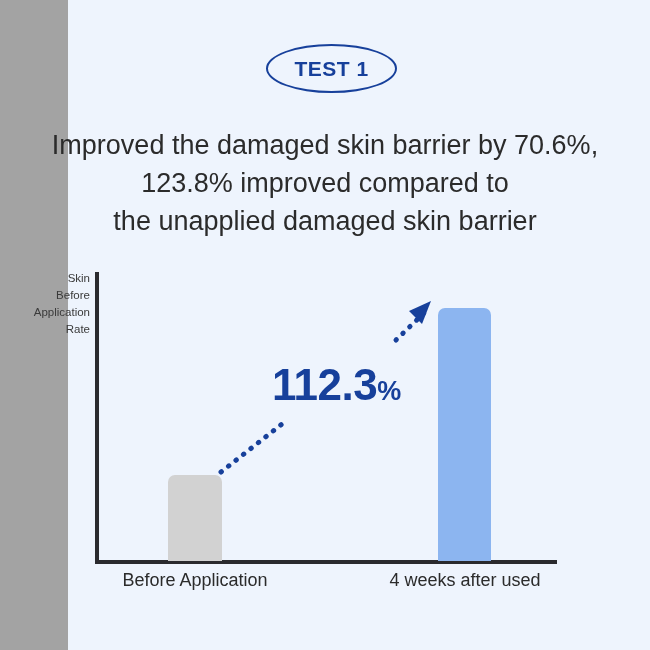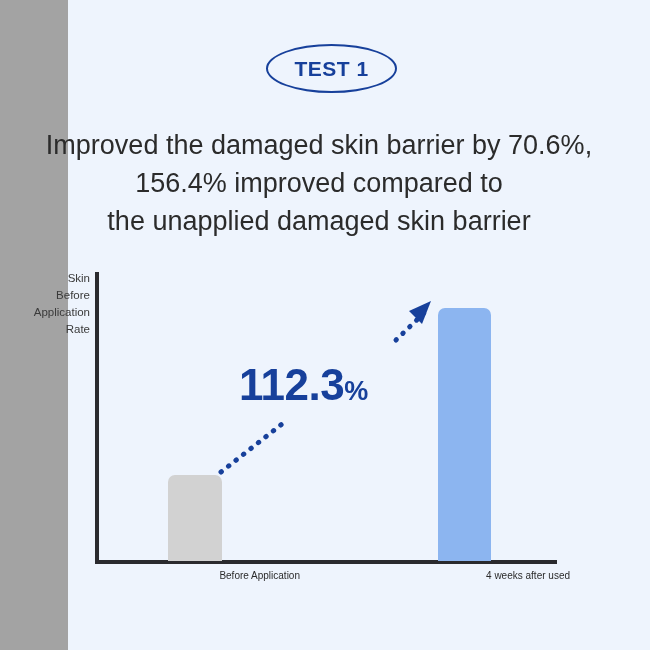--- a/index.html
+++ b/index.html
@@ -44,21 +44,21 @@
   .badge-label {
     font-size: 21px;
     font-weight: bold;
     color: #17409b;
     letter-spacing: 0.5px;
     line-height: 1;
   }
   
   .headline {
     position: absolute;
-    left: 19px;
+    left: 25px;
     top: 126px;
     width: 600px;
     text-align: center;
     color: #2b2b2b;
   }
   .headline-line {
     font-size: 27px;
     line-height: 38px;
     white-space: nowrap;
   }
@@ -111,30 +111,30 @@
   .bar-after {
     left: 438px;
     top: 308px;
     width: 53px;
     height: 253px;
     background: #8cb5f0;
   }
   .x-tick-label {
     position: absolute;
     top: 570px;
-    font-size: 10px;
+    font-size: 18px;
     color: #2b2b2b;
-    text-align: right;
+    text-align: center;
   }
   .x-tick-before { left: 90px; width: 210px; }
   .x-tick-after  { left: 360px; width: 210px; }
 
   .delta-value {
     position: absolute;
-    left: 239px;
+    left: 272px;
     top: 363px;
     color: #17409b;
     line-height: 1;
     white-space: nowrap;
     text-align: right;
   }
   .delta-number {
     font-size: 44px;
     font-weight: bold;
     letter-spacing: -0.5px;
@@ -158,21 +158,21 @@
 <div id="root">
 
   <div class="panel-bg"></div>
 
   <div class="badge">
     <span class="badge-label">TEST 1</span>
   </div>
 
   <div class="headline">
     <div class="headline-line">Improved the damaged skin barrier by 70.6%,</div>
-    <div class="headline-line">156.4% improved compared to</div>
+    <div class="headline-line">123.8% improved compared to</div>
     <div class="headline-line">the unapplied damaged skin barrier</div>
   </div>
 
   <div class="chart">
 
     <div class="axis-y-label">
       <div>Skin</div>
       <div>Before</div>
       <div>Application</div>
       <div>Rate</div>

